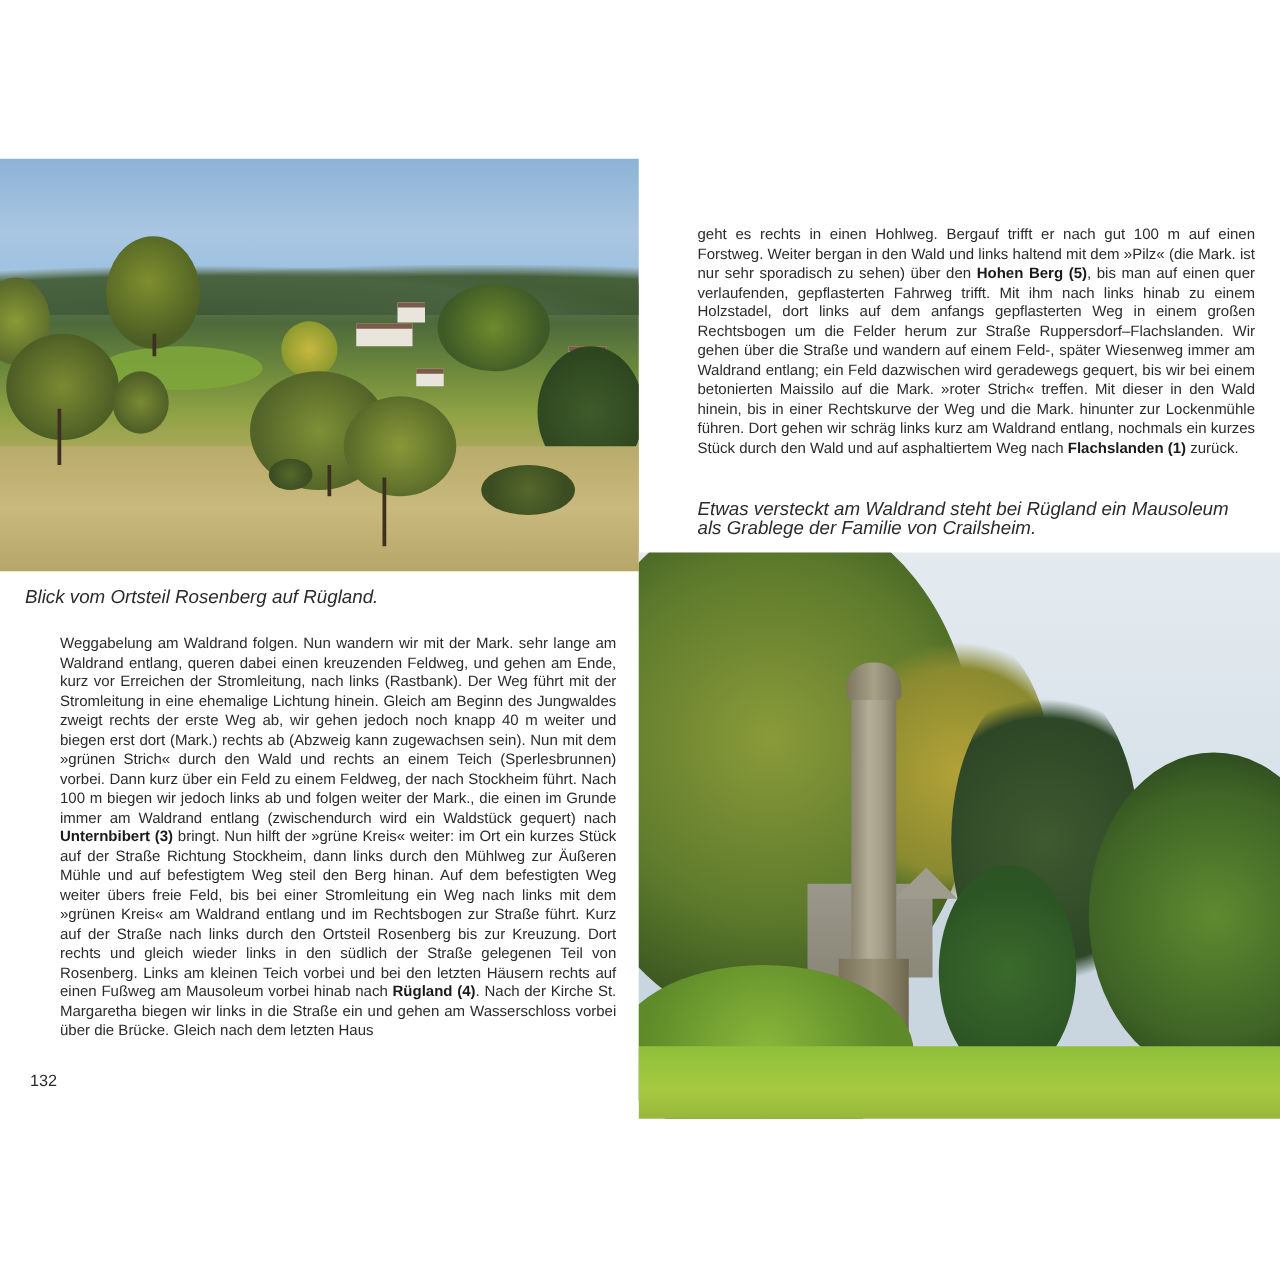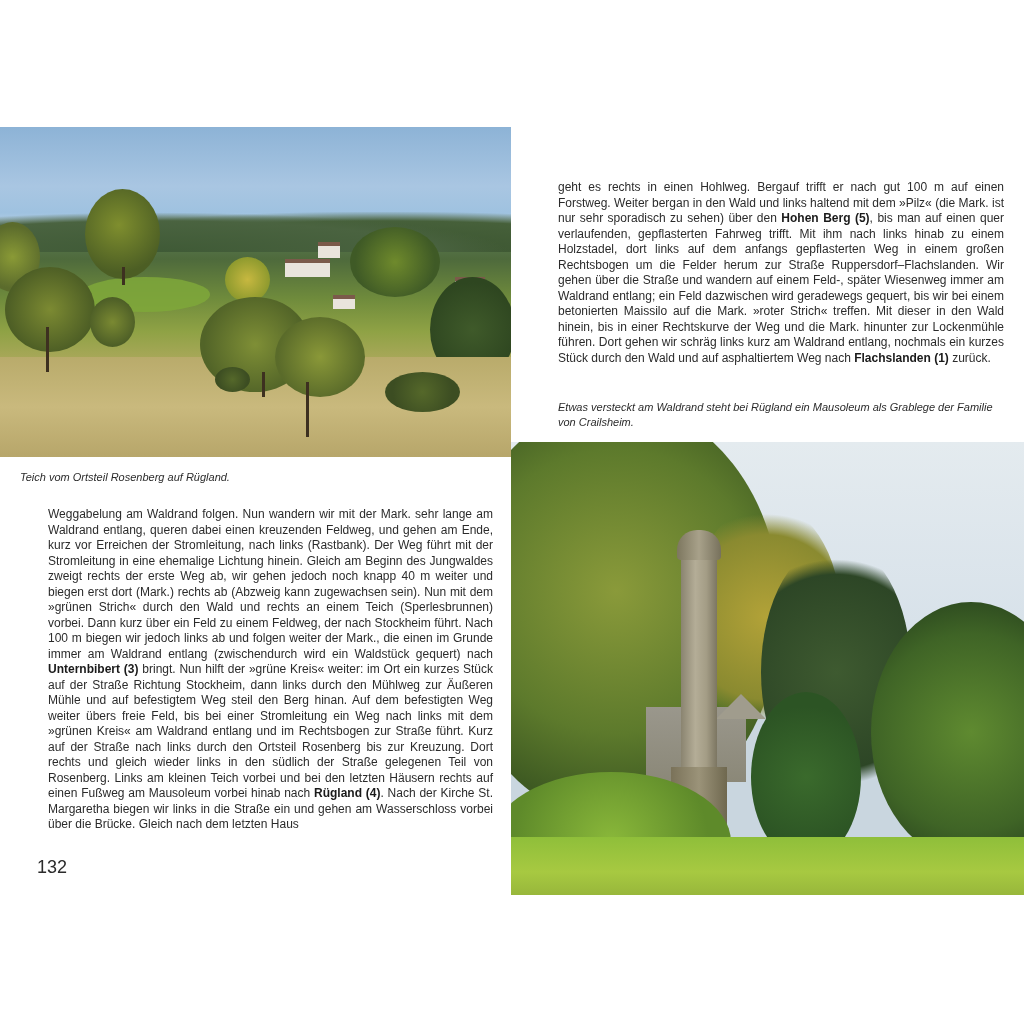--- a/index.html
+++ b/index.html
@@ -34,26 +34,26 @@
   #photo-right .temple { position:absolute; left:135px; top:265px; width:100px; height:75px;
     background:linear-gradient(180deg,#9a978c,#8b8878); }
   #photo-right .pediment { position:absolute; left:205px; top:252px; width:0; height:0;
     border-left:25px solid transparent; border-right:25px solid transparent; border-bottom:25px solid #a09c8d; }
   #photo-right .ground { position:absolute; left:0; top:395px; width:513px; height:58px;
     background:linear-gradient(180deg,#8fbf3a,#a7c941 60%,#98b73b); }
 
   
   .body-text { font-size:12px; line-height:15.5px; text-align:justify; color:#2b2b2b; margin:0; }
   .body-text b { color:#1a1a1a; }
-  .caption { font-size:11px; line-height:15px; font-style:italic; color:#2b2b2b; margin:0; }
+  .caption { font-size:15px; line-height:15px; font-style:italic; color:#2b2b2b; margin:0; }
   #text-right { left:558px; top:180px; width:446px; }
   #text-left { left:20px; top:507px; width:445px;margin-left:28px; }
   #caption-left { left:20px; top:470px; width:470px; }
   #caption-right { left:558px; top:400px; width:446px; }
-  #page-number { left:37px; top:857px; font-size:18px; color:#2b2b2b; }
+  #page-number { left:24px; top:857px; font-size:13px; color:#2b2b2b; }
 </style>
 </head>
 <body>
 
 <div id="photo-left" class="abs">
   <div class="hill-far"></div>
   <div class="meadow"></div>
   <div class="tree" style="left:85px;top:62px;width:75px;height:90px;background:radial-gradient(circle at 45% 40%,#7f8e2e,#4c5e24 70%);"></div>
   <div class="trunk" style="left:122px;top:140px;height:18px;"></div>
   <div class="tree" style="left:-15px;top:95px;width:55px;height:70px;background:radial-gradient(circle,#8a9a36,#5b6b2c 70%);"></div>
@@ -69,21 +69,21 @@
   <div class="trunk" style="left:46px;top:200px;height:45px;"></div>
   <div class="tree" style="left:90px;top:170px;width:45px;height:50px;background:radial-gradient(circle,#7a8932,#4e5f27 70%);"></div>
   <div class="tree" style="left:200px;top:170px;width:110px;height:95px;background:radial-gradient(circle,#7f8f36,#526428 70%);"></div>
   <div class="trunk" style="left:262px;top:245px;height:25px;"></div>
   <div class="tree" style="left:275px;top:190px;width:90px;height:80px;background:radial-gradient(circle,#8a9838,#5a6b2a 70%);"></div>
   <div class="trunk" style="left:306px;top:255px;height:55px;"></div>
   <div class="tree" style="left:385px;top:245px;width:75px;height:40px;background:radial-gradient(circle,#55682a,#3c4d22 70%);"></div>
   <div class="tree" style="left:215px;top:240px;width:35px;height:25px;background:radial-gradient(circle,#55682a,#3c4d22 70%);"></div>
 </div>
 
-<p id="caption-left" class="abs caption">Teich vom Ortsteil Rosenberg auf Rügland.</p>
+<p id="caption-left" class="abs caption">Blick vom Ortsteil Rosenberg auf Rügland.</p>
 
 <p id="text-right" class="abs body-text"><span>geht es rechts in einen Hohlweg. Bergauf trifft er nach gut 100 m auf einen Forstweg. Weiter bergan in den Wald und links haltend mit dem »Pilz« (die Mark. ist nur sehr sporadisch zu sehen) über den </span><b>Hohen Berg (5)</b><span>, bis man auf einen quer verlaufenden, gepflasterten Fahrweg trifft. Mit ihm nach links hinab zu einem Holzstadel, dort links auf dem anfangs gepflasterten Weg in einem großen Rechtsbogen um die Felder herum zur Straße Ruppersdorf–Flachslanden. Wir gehen über die Straße und wandern auf einem Feld-, später Wiesenweg immer am Waldrand entlang; ein Feld dazwischen wird geradewegs gequert, bis wir bei einem betonierten Maissilo auf die Mark. »roter Strich« treffen. Mit dieser in den Wald hinein, bis in einer Rechtskurve der Weg und die Mark. hinunter zur Lockenmühle führen. Dort gehen wir schräg links kurz am Waldrand entlang, nochmals ein kurzes Stück durch den Wald und auf asphaltiertem Weg nach </span><b>Flachslanden (1)</b><span> zurück.</span></p>
 
 <p id="caption-right" class="abs caption">Etwas versteckt am Waldrand steht bei Rügland ein Mausoleum als Grablege der Familie von Crailsheim.</p>
 
 <div id="photo-right" class="abs">
   <div class="canopy" style="left:-60px;top:-40px;width:330px;height:420px;background:radial-gradient(circle at 50% 45%,#8a9a3a,#5d7a2c 50%,#3e5a22 75%);"></div>
   <div class="canopy" style="left:180px;top:60px;width:150px;height:230px;background:radial-gradient(circle,#b2a238,#8a8a30 60%,transparent 75%);"></div>
   <div class="canopy" style="left:250px;top:100px;width:150px;height:260px;background:radial-gradient(circle,#3e5a30,#2d4626 65%,transparent 75%);"></div>
   <div class="canopy" style="left:360px;top:160px;width:200px;height:260px;background:radial-gradient(circle,#5f8a30,#3f6426 60%,#2f4d20 80%);"></div>

